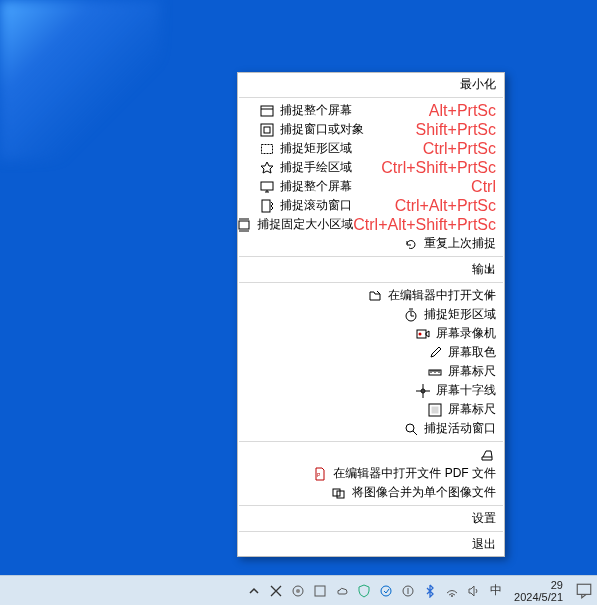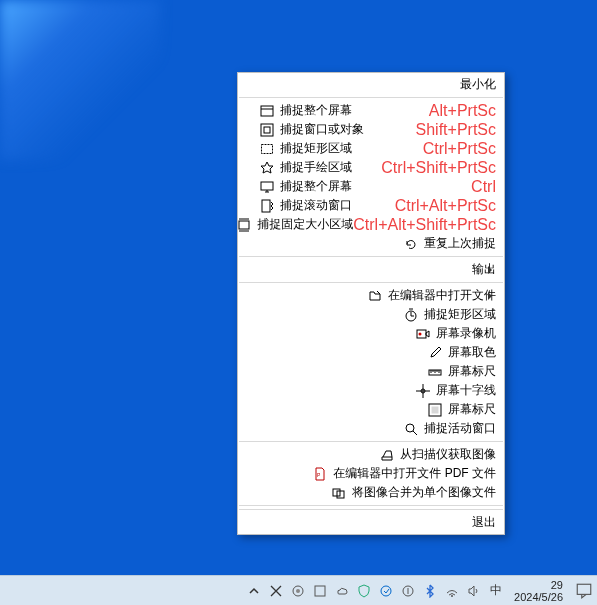--- a/index.html
+++ b/index.html
@@ -219,21 +219,20 @@
     </div>
 
     <div class="sep"></div>
     <div class="item">
       <span class="ic">
           <svg viewBox="0 0 14 14">
             <path d="M2 9 L12 9 L12 12 L2 12 Z" fill="none" stroke="#000"></path>
             <path d="M3 9 L6 3 L11 3 L12 9" fill="none" stroke="#000"></path>
           </svg>
         </span>
-      <span class="lbl">从扫描仪获取图像</span>
     </div>
     <div class="item">
       <span class="ic">
           <svg viewBox="0 0 14 14">
             <path d="M3 1 L9 1 L11 3 L11 13 L3 13 Z" fill="none" stroke="#b00"></path>
             <text x="4" y="10" font-size="5" fill="#b00">P</text>
           </svg>
         </span>
       <span class="lbl">在编辑器中打开文件 PDF 文件</span>
     </div>
@@ -241,20 +240,24 @@
       <span class="ic">
           <svg viewBox="0 0 14 14">
             <rect x="1" y="3" width="7" height="7" fill="none" stroke="#000"></rect>
             <rect x="5" y="5" width="7" height="7" fill="none" stroke="#000"></rect>
           </svg>
         </span>
       <span class="lbl">将图像合并为单个图像文件</span>
     </div>
 
     <div class="sep"></div>
+    <div class="item plain">
+      <span class="ic"></span>
+      <span class="lbl">设置</span>
+    </div>
 
     <div class="sep"></div>
     <div class="item plain">
       <span class="ic"></span>
       <span class="lbl">退出</span>
     </div>
   </div>
 
   <div class="taskbar">
     <div class="tray">
@@ -315,21 +318,21 @@
         </span>
       <span class="ticon">
           <svg viewBox="0 0 14 14">
             <path d="M2 5 L4 5 L7 2 L7 12 L4 9 L2 9 Z" fill="none" stroke="#555"></path>
             <path d="M9 5 Q11 7 9 9" fill="none" stroke="#555"></path>
           </svg>
         </span>
       <span class="ime">中</span>
       <div class="clock">
         <span>29</span>
-        <span>2024/5/26</span>
+        <span>2024/5/21</span>
       </div>
       <span class="notif">
           <svg viewBox="0 0 16 16">
             <rect x="2" y="2" width="12" height="9" fill="none" stroke="#555"></rect>
             <path d="M6 11 L6 14 L10 11" fill="none" stroke="#555"></path>
           </svg>
         </span>
     </div>
   </div>
 </div>

